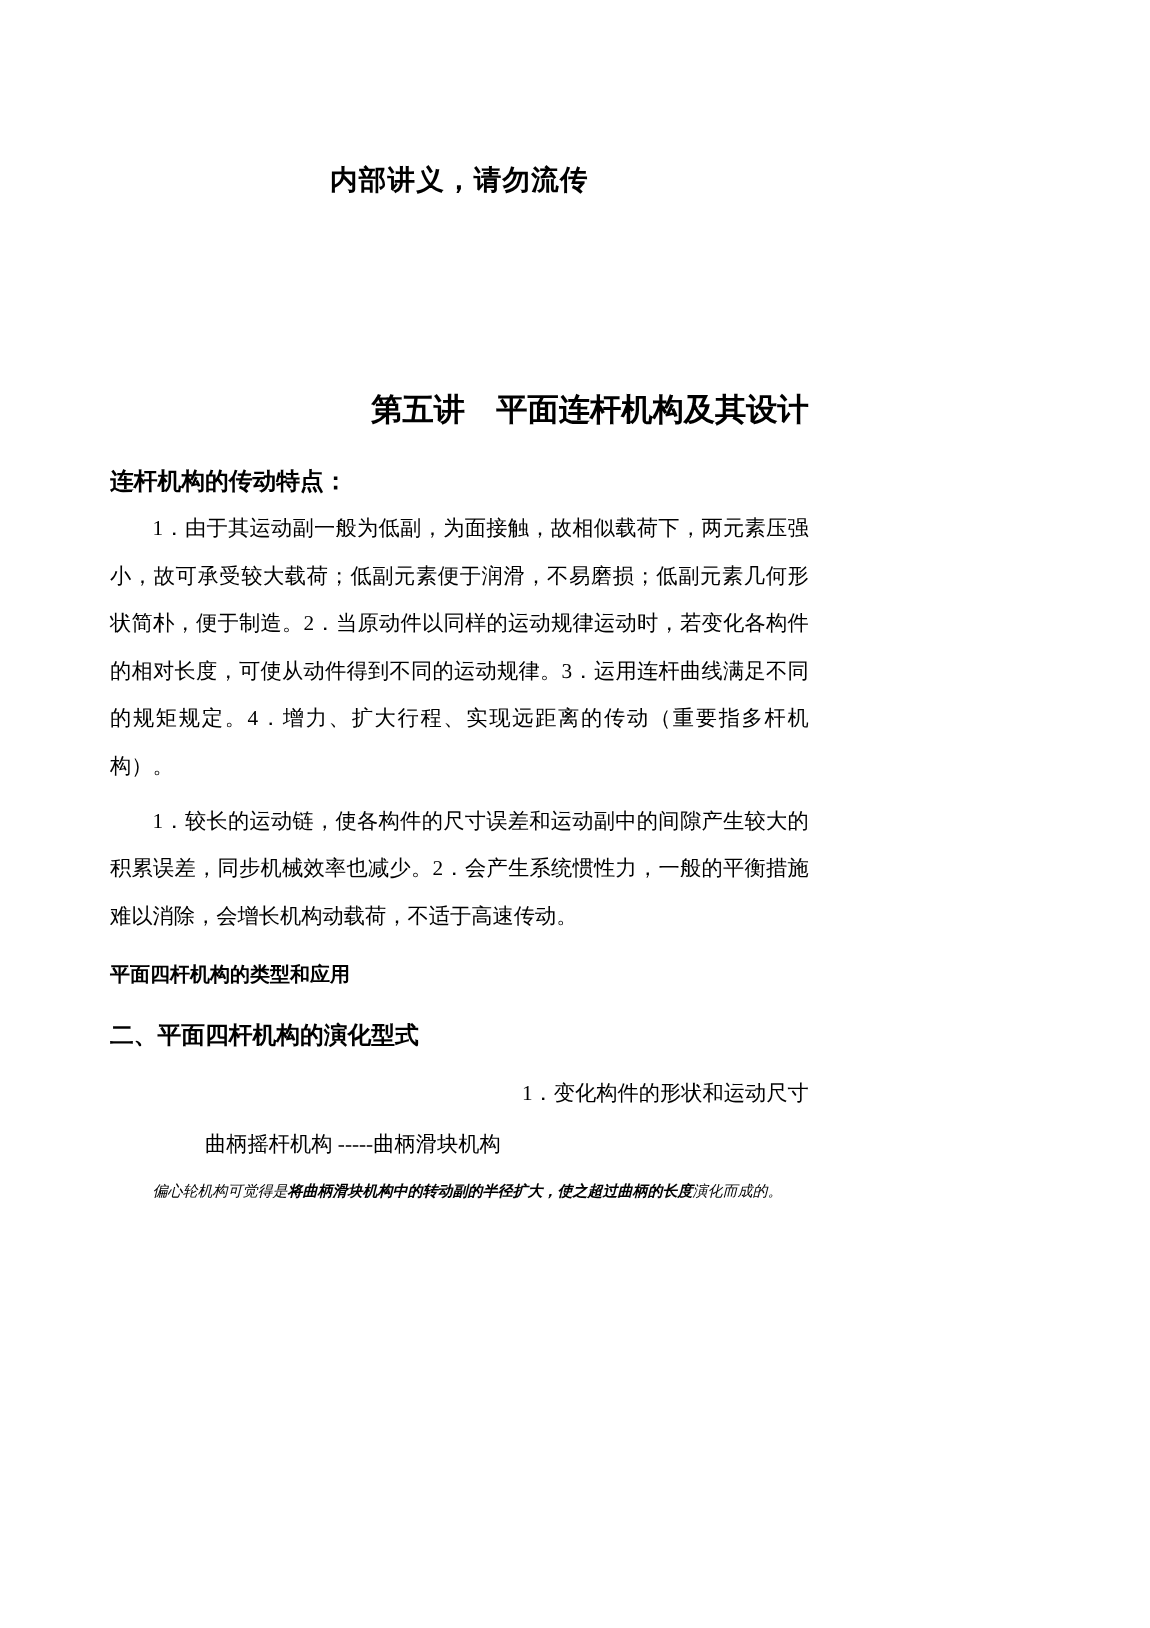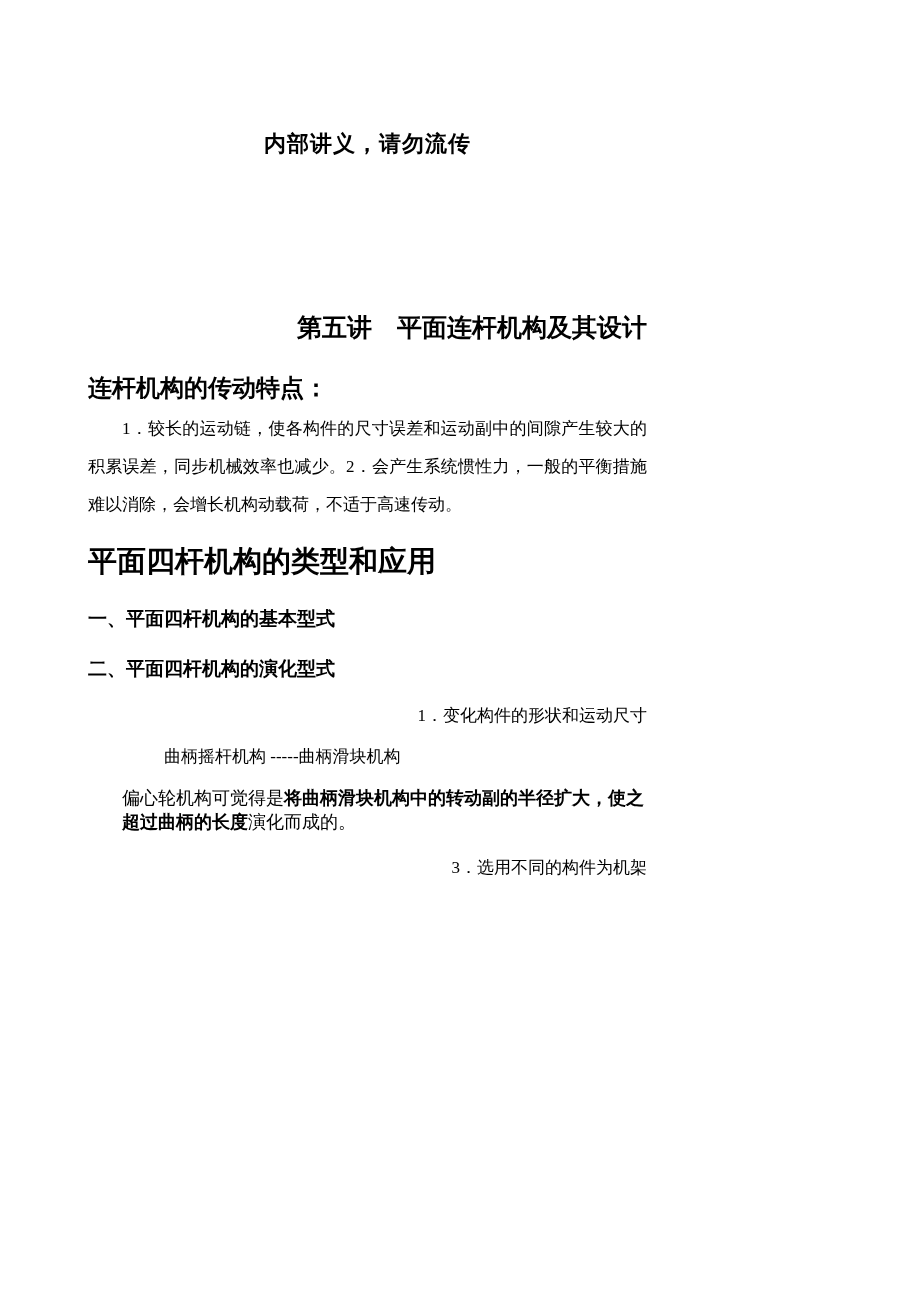--- a/index.html
+++ b/index.html
@@ -29,34 +29,34 @@
   .doc-title {
     text-align: right;
     font-weight: bold;
     font-size: 25px;
     margin-top: 152px;
     white-space: pre;
   }
   .sec-heading {
     font-family: Liberation Serif, serif;
     font-weight: bold;
-    font-size: 24px;
+    font-size: 19px;
     margin-top: 28px;
   }
   .body-para {
     font-size: 17px;
     line-height: 38px;
     text-align: justify;
     text-indent: 2em;
     margin-top: 6px;
   }
   .big-heading {
     font-family: "Liberation Sans", "DejaVu Sans", sans-serif;
     font-weight: bold;
-    font-size: 29px;
+    font-size: 16px;
     margin-top: 18px;
   }
   .sub-heading {
     font-family: "Liberation Sans", "DejaVu Sans", sans-serif;
     font-weight: bold;
     font-size: 19px;
     margin-top: 24px;
   }
   .list-line {
     font-size: 16px;
@@ -67,55 +67,55 @@
     font-size: 17px;
     margin-top: 22px;
     text-align: right;
   }
   .detail-line {
     font-size: 17px;
     margin-top: 18px;
     padding-left: 76px;
   }
   .detail-indent {
-    font-size: 18px;
+    font-size: 12px;
     margin-top: 18px;
     padding-left: 34px;
+    font-style: italic;
   }
   .bold-sans {
     font-family: "Liberation Sans", "DejaVu Sans", sans-serif;
     font-weight: bold;
   }
 </style>
 </head>
 <body>
 
 <div class="page">
 
   <div class="notice">内部讲义，请勿流传</div>
 
   <div class="doc-title">第五讲    平面连杆机构及其设计</div>
 
   <div class="sec-heading">连杆机构的传动特点：</div>
 
+  <div class="body-para">1．由于其运动副一般为低副，为面接触，故相似载荷下，两元素压强小，故可承受较大载荷；低副元素便于润滑，不易磨损；低副元素几何形状简朴，便于制造。2．当原动件以同样的运动规律运动时，若变化各构件的相对长度，可使从动件得到不同的运动规律。3．运用连杆曲线满足不同的规矩规定。4．增力、扩大行程、实现远距离的传动（重要指多杆机构）。</div>
 
 
   <div class="body-para">1．较长的运动链，使各构件的尺寸误差和运动副中的间隙产生较大的积累误差，同步机械效率也减少。2．会产生系统惯性力，一般的平衡措施难以消除，会增长机构动载荷，不适于高速传动。</div>
 
   <div class="big-heading">平面四杆机构的类型和应用</div>
 
-  <div class="sub-heading">一、平面四杆机构的基本型式</div>
 
 
   <div class="sub-heading">二、平面四杆机构的演化型式</div>
 
   <div class="item-line">1．变化构件的形状和运动尺寸</div>
 
   <div class="detail-line">曲柄摇杆机构 -----曲柄滑块机构</div>
 
 
   <div class="detail-indent">
     <span>偏心轮机构可觉得是</span><span class="bold-sans">将曲柄滑块机构中的转动副的半径扩大，使之超过曲柄的长度</span><span>演化而成的。</span>
   </div>
 
-  <div class="item-line">3．选用不同的构件为机架</div>
 
 </div>
 
 </body></html>

